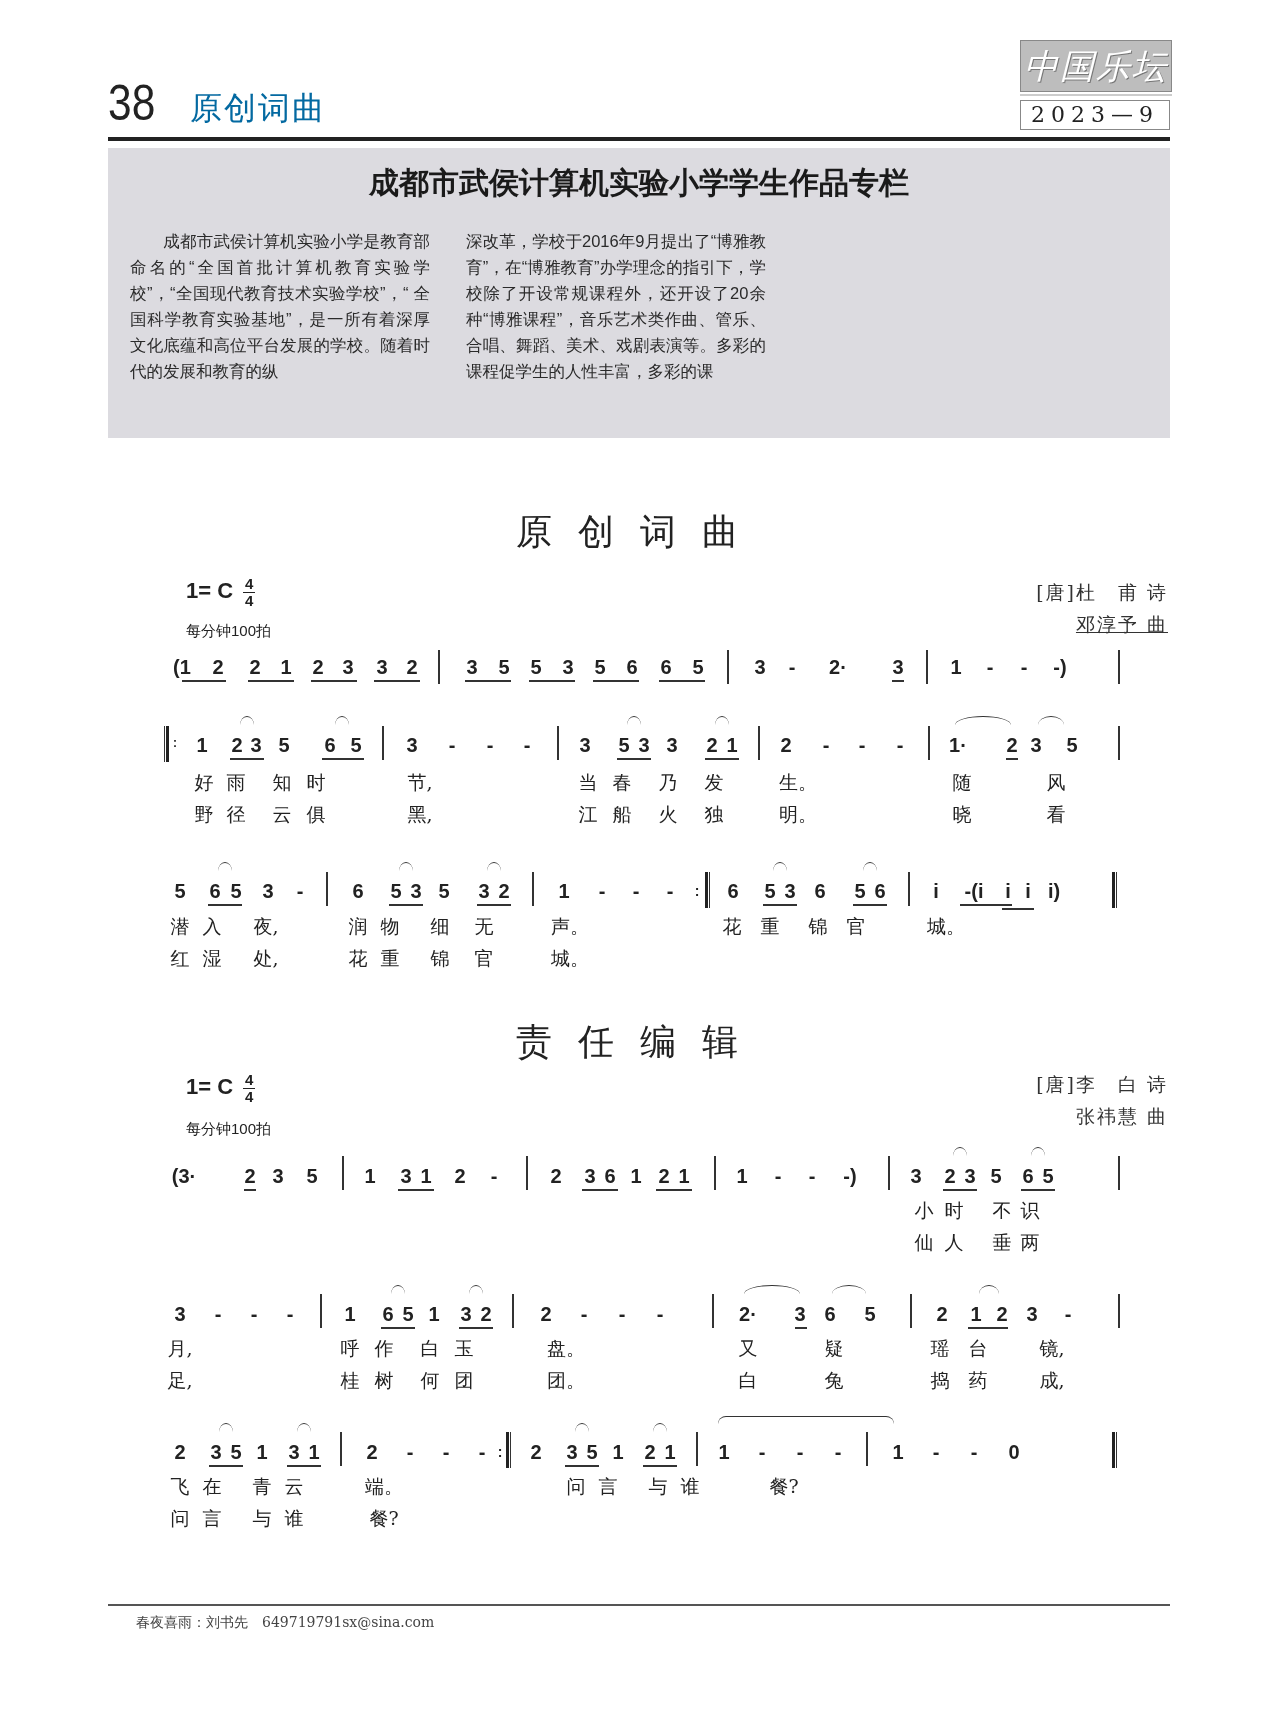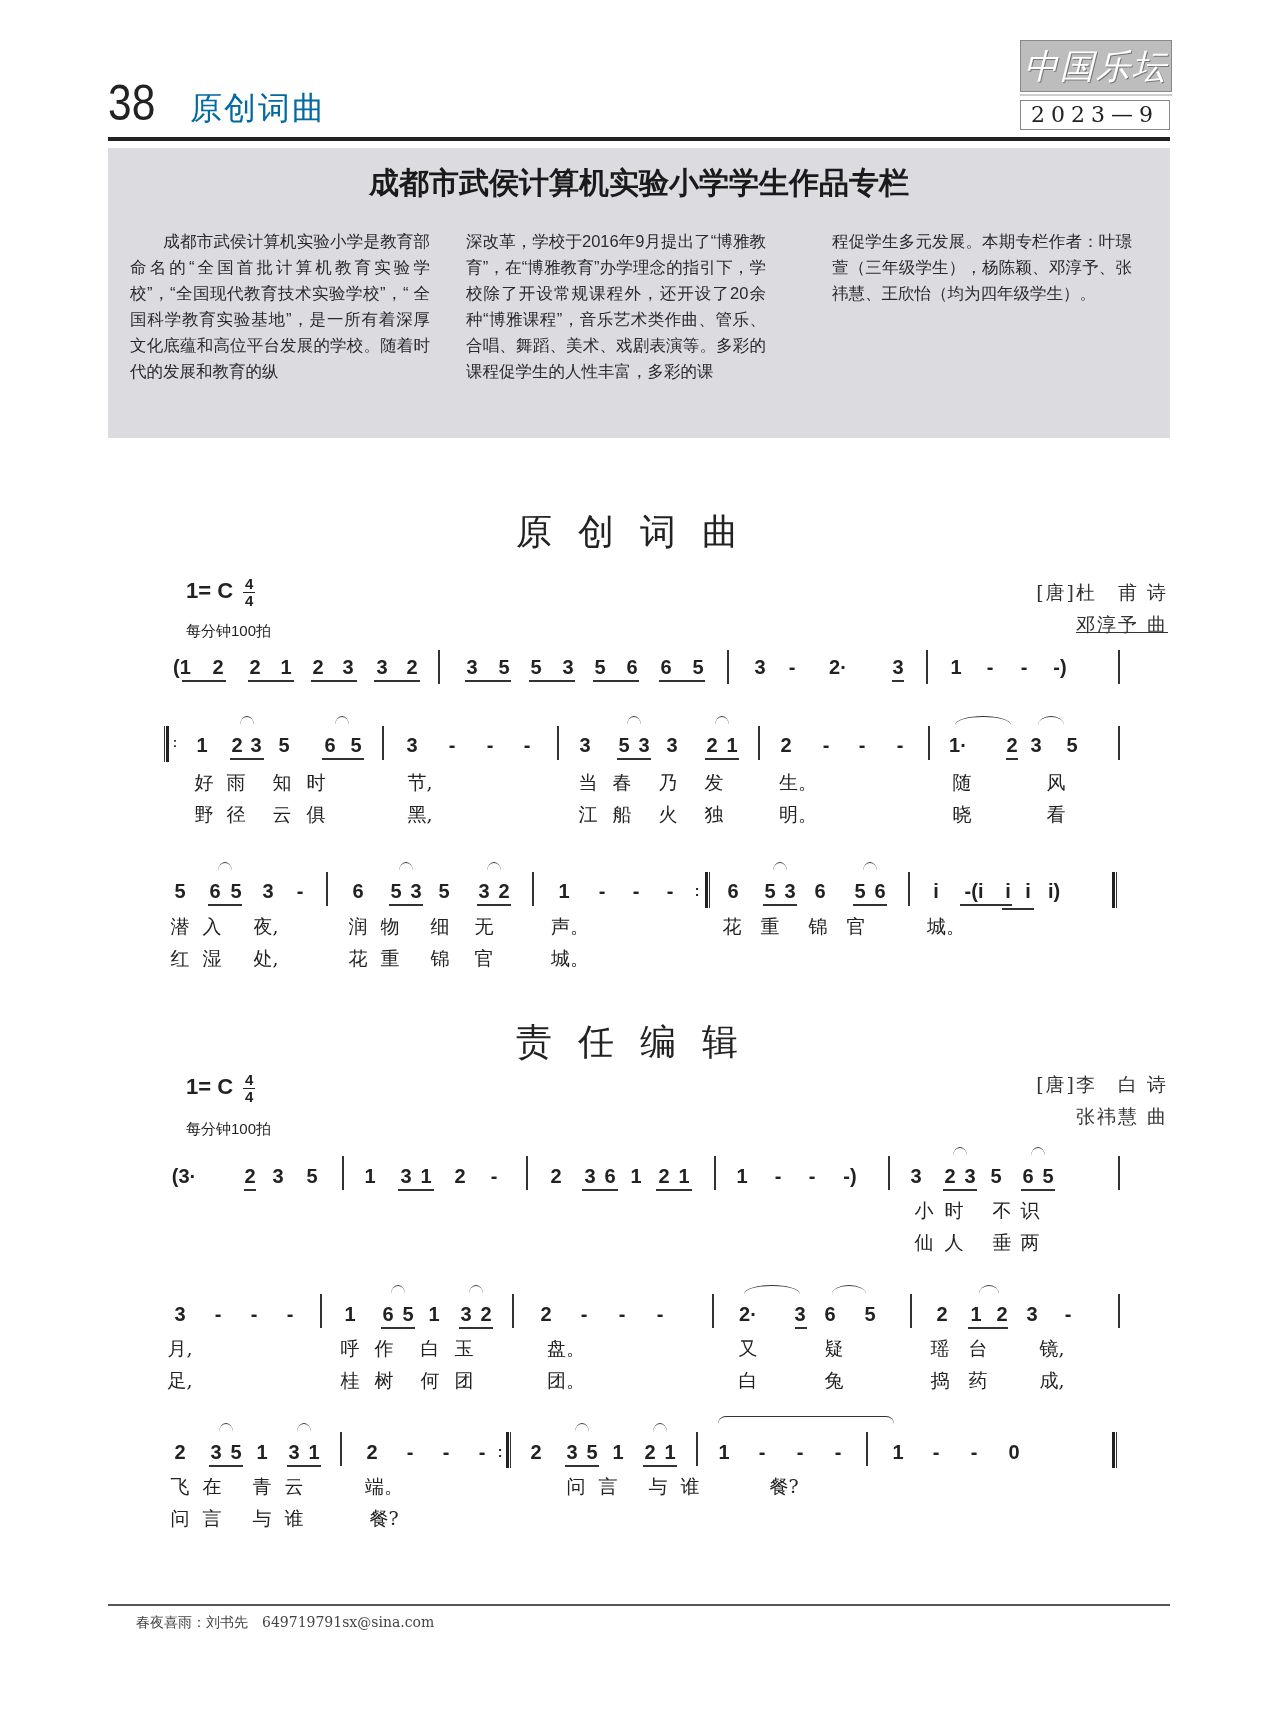--- a/index.html
+++ b/index.html
@@ -46,21 +46,20 @@
 
 <div class="abs infobox"></div>
 <div class="abs infotitle">成都市武侯计算机实验小学学生作品专栏</div>
 <div class="abs col" style="left:130px;">
     <p>　　成都市武侯计算机实验小学是教育部命名的“全国首批计算机教育实验学校”，“全国现代教育技术实验学校”，“ 全国科学教育实验基地”，是一所有着深厚文化底蕴和高位平台发展的学校。随着时代的发展和教育的纵</p>
   </div>
 <div class="abs col" style="left:466px;">
     <p>深改革，学校于2016年9月提出了“博雅教育”，在“博雅教育”办学理念的指引下，学校除了开设常规课程外，还开设了20余种“博雅课程”，音乐艺术类作曲、管乐、合唱、舞蹈、美术、戏剧表演等。多彩的课程促学生的人性丰富，多彩的课</p>
   </div>
 <div class="abs col" style="left:832px;">
-  <p>程促学生多元发展。本期专栏作者：叶璟萱（三年级学生），杨陈颖、邓淳予、张祎慧、王欣怡（均为四年级学生）。</p>
 </div>
 
 <div class="abs songtitle" style="top:508px;">原创词曲</div>
 <div class="abs key" style="left:186px; top:576px;">
   <span>1= C</span>
   <span class="frac"><span>4</span><span class="bar"></span><span>4</span></span>
 </div>
 <div class="abs tempo" style="left:186px; top:622px;">每分钟100拍</div>
 <div class="abs credit" style="top:580px;">[唐]杜　甫 诗</div>
 <div class="abs credit" style="top:612px;text-decoration:underline;">邓淳予 曲</div>

